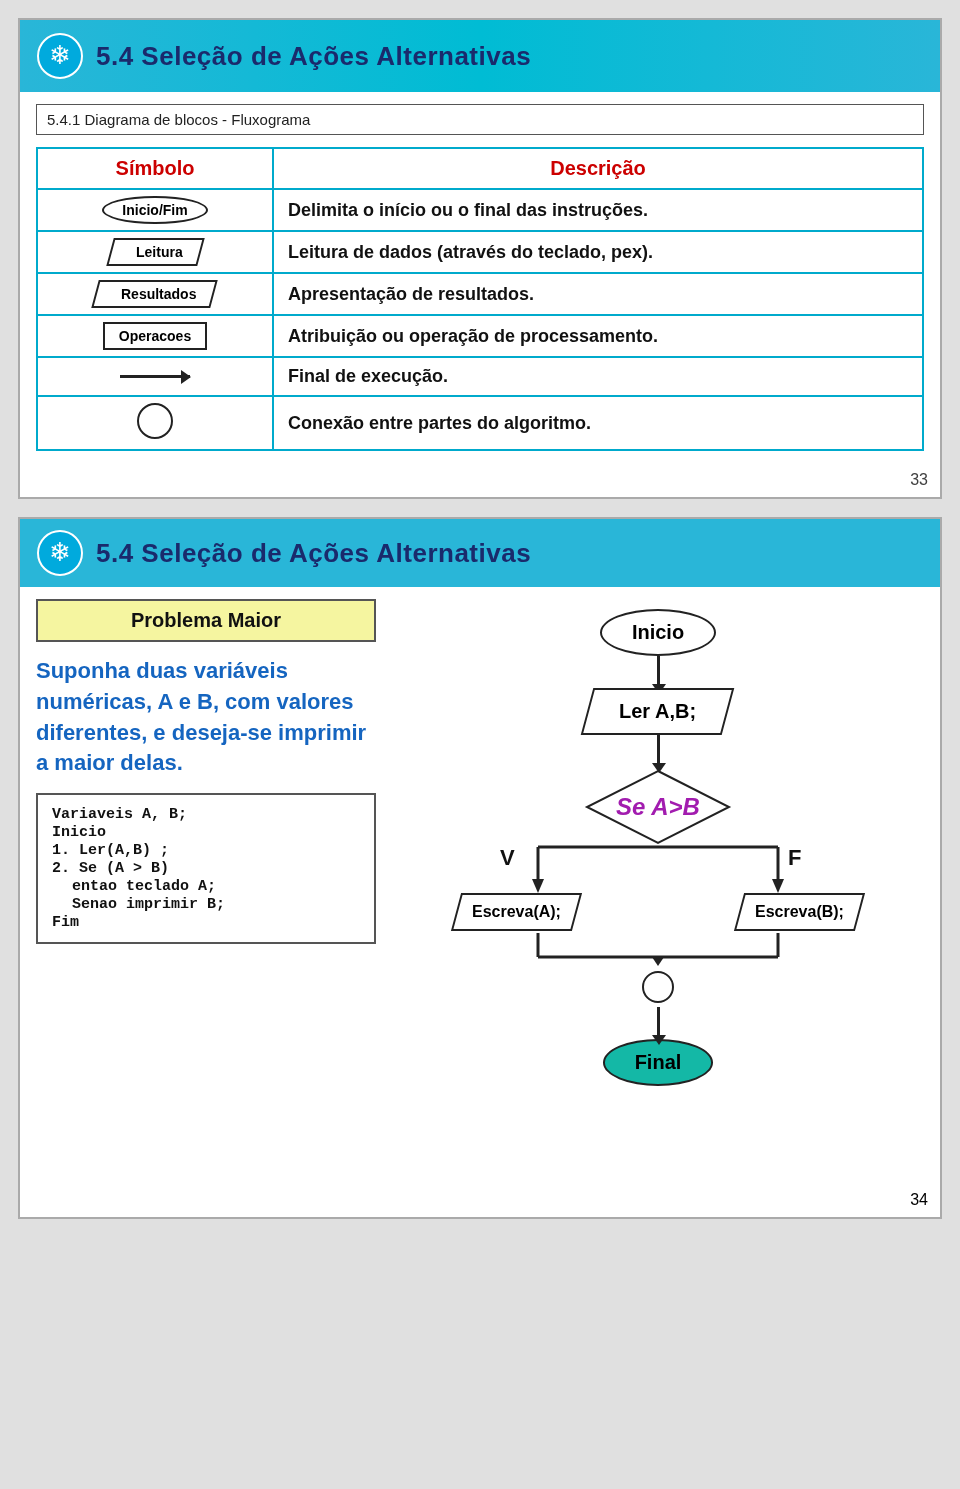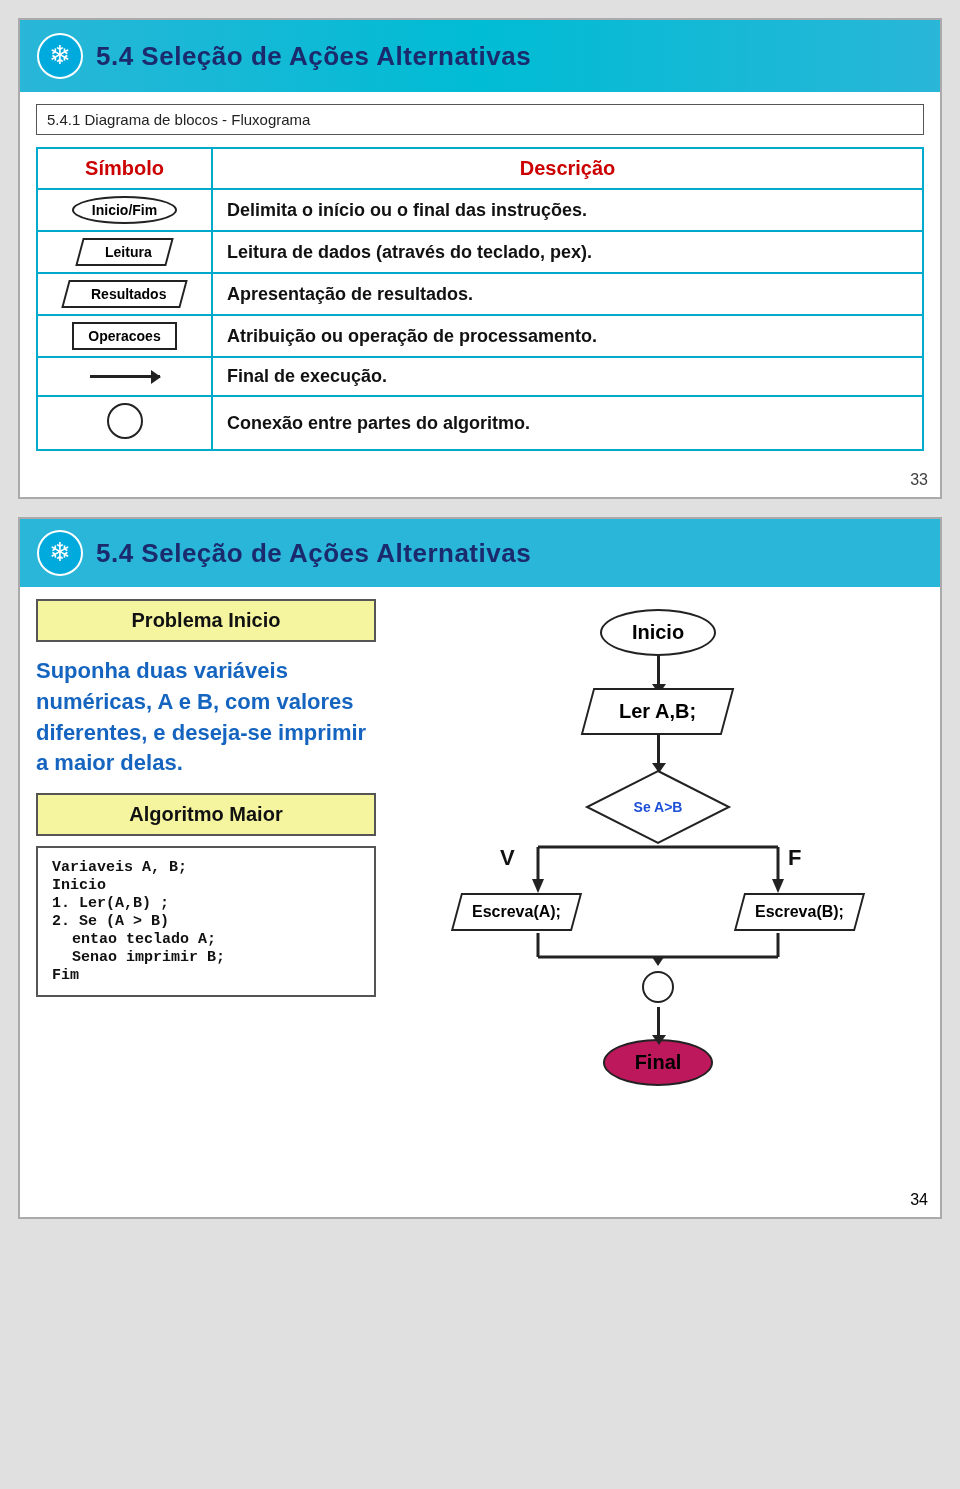--- a/index.html
+++ b/index.html
@@ -50,21 +50,21 @@
       margin: 10px 16px 16px;
       border-collapse: collapse;
       border: 2px solid #00aacc;
     }
 
     .symbol-table th {
       border: 2px solid #00aacc;
       padding: 8px 12px;
       font-size: 20px;
     }
-    .symbol-table th.th-symbol { color: #cc0000; width: 175px; text-align: center; }
+    .symbol-table th.th-symbol { color: #cc0000; width: 236px; text-align: center; }
     .symbol-table th.th-desc { color: #cc0000; text-align: center; }
 
     .symbol-table td {
       border: 2px solid #00aacc;
       padding: 8px 14px;
       vertical-align: middle;
     }
 
     .symbol-table td.symbol-cell {
       text-align: center;
@@ -280,24 +280,25 @@
     }
     .fc-diamond-wrap svg {
       width: 100%;
       height: 100%;
     }
     .fc-diamond-label {
       position: absolute;
       top: 50%;
       left: 50%;
       transform: translate(-50%, -50%);
-      font-size: 14px;
-      font-weight: bold;
-      color: #1d4ed8;
+      font-size: 24px;
+      font-weight: bold;
+      color: #a21caf;
       white-space: nowrap;
+      font-style: italic;
     }
 
     .fc-small-parallelogram {
       display: inline-block;
       padding: 8px 14px;
       font-size: 16px;
       font-weight: bold;
       background: white;
       border: 2px solid #222;
       transform: skewX(-15deg);
@@ -314,21 +315,21 @@
       background: white;
     }
 
     .fc-final-oval {
       display: inline-block;
       border: 2px solid #222;
       border-radius: 50%;
       padding: 10px 30px;
       font-size: 20px;
       font-weight: bold;
-      background: #be185d;
+      background: #14b8a6;
       text-align: center;
       min-width: 100px;
     }
 
     .slide2-bottom-right {
       text-align: right;
       padding: 4px 12px 8px;
       font-size: 16px;
     }
   </style>
@@ -422,24 +423,23 @@
     <svg width="48" height="48" viewBox="0 0 48 48">
       <circle cx="24" cy="24" r="22" fill="#00aadd" stroke="white" stroke-width="2"></circle>
       <text x="24" y="32" text-anchor="middle" font-size="26" fill="white">❄</text>
     </svg>
     <span class="slide-title">5.4 Seleção de Ações Alternativas</span>
   </div>
 
   <div class="slide2-body">
 
     <div class="slide2-left">
-      <div class="box-yellow">Problema Inicio</div>
+      <div class="box-yellow">Problema Maior</div>
       <div class="problem-text">Suponha duas variáveis numéricas, A e B, com valores diferentes, e deseja-se imprimir a maior delas.</div>
 
-      <div class="box-yellow">Algoritmo Maior</div>
       <div class="code-box">
         <div class="code-line code-bold">
           <span>Variaveis A, B;</span>
         </div>
         <div class="code-line code-bold">
           <span>Inicio</span>
         </div>
         <div class="code-line">
           <span>1. Ler(A,B) ;</span>
         </div>

